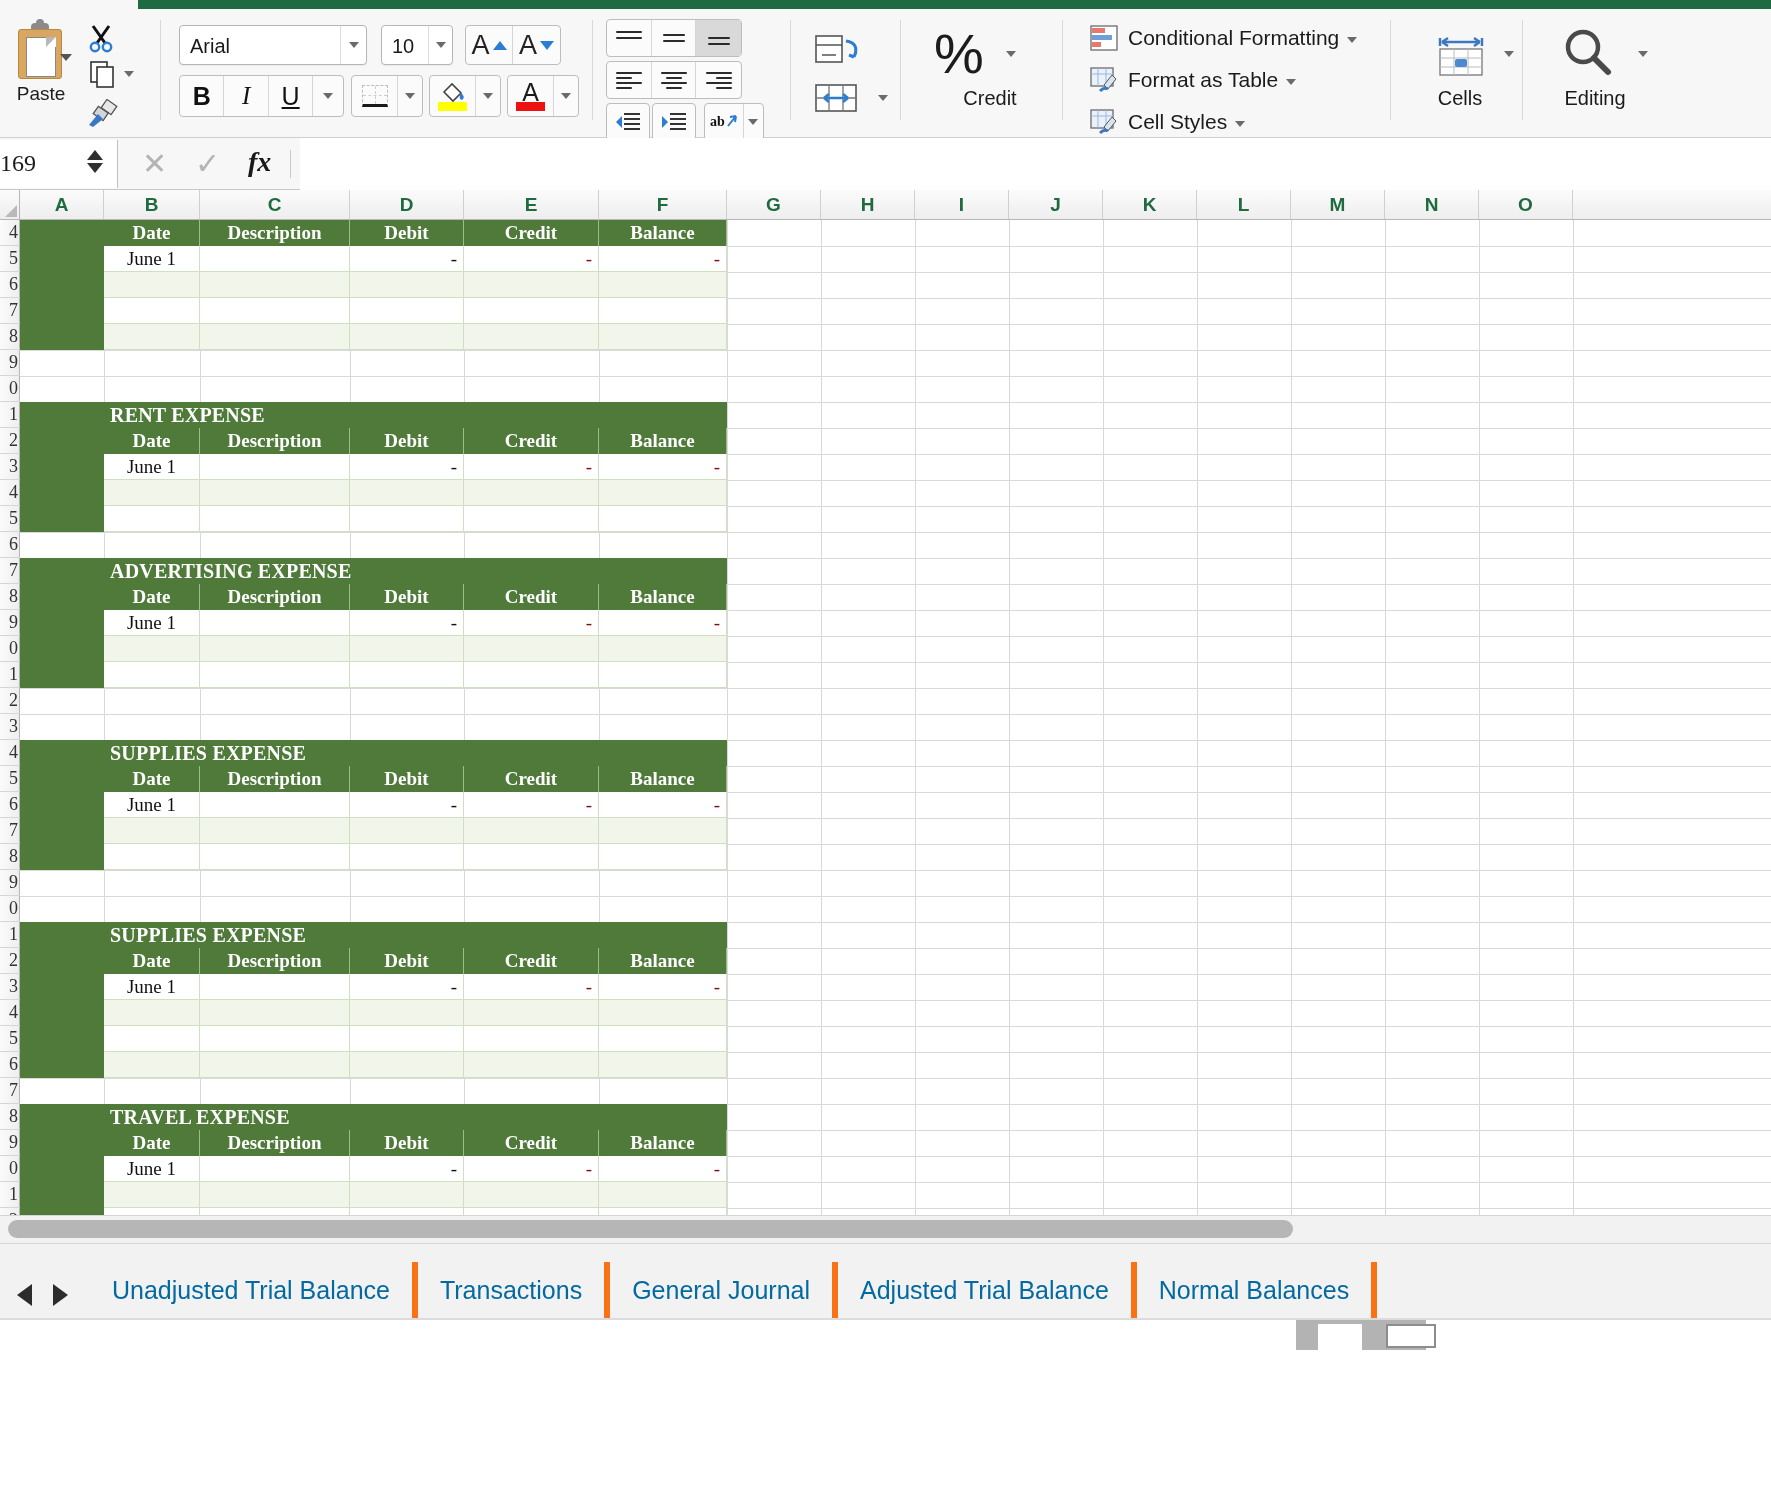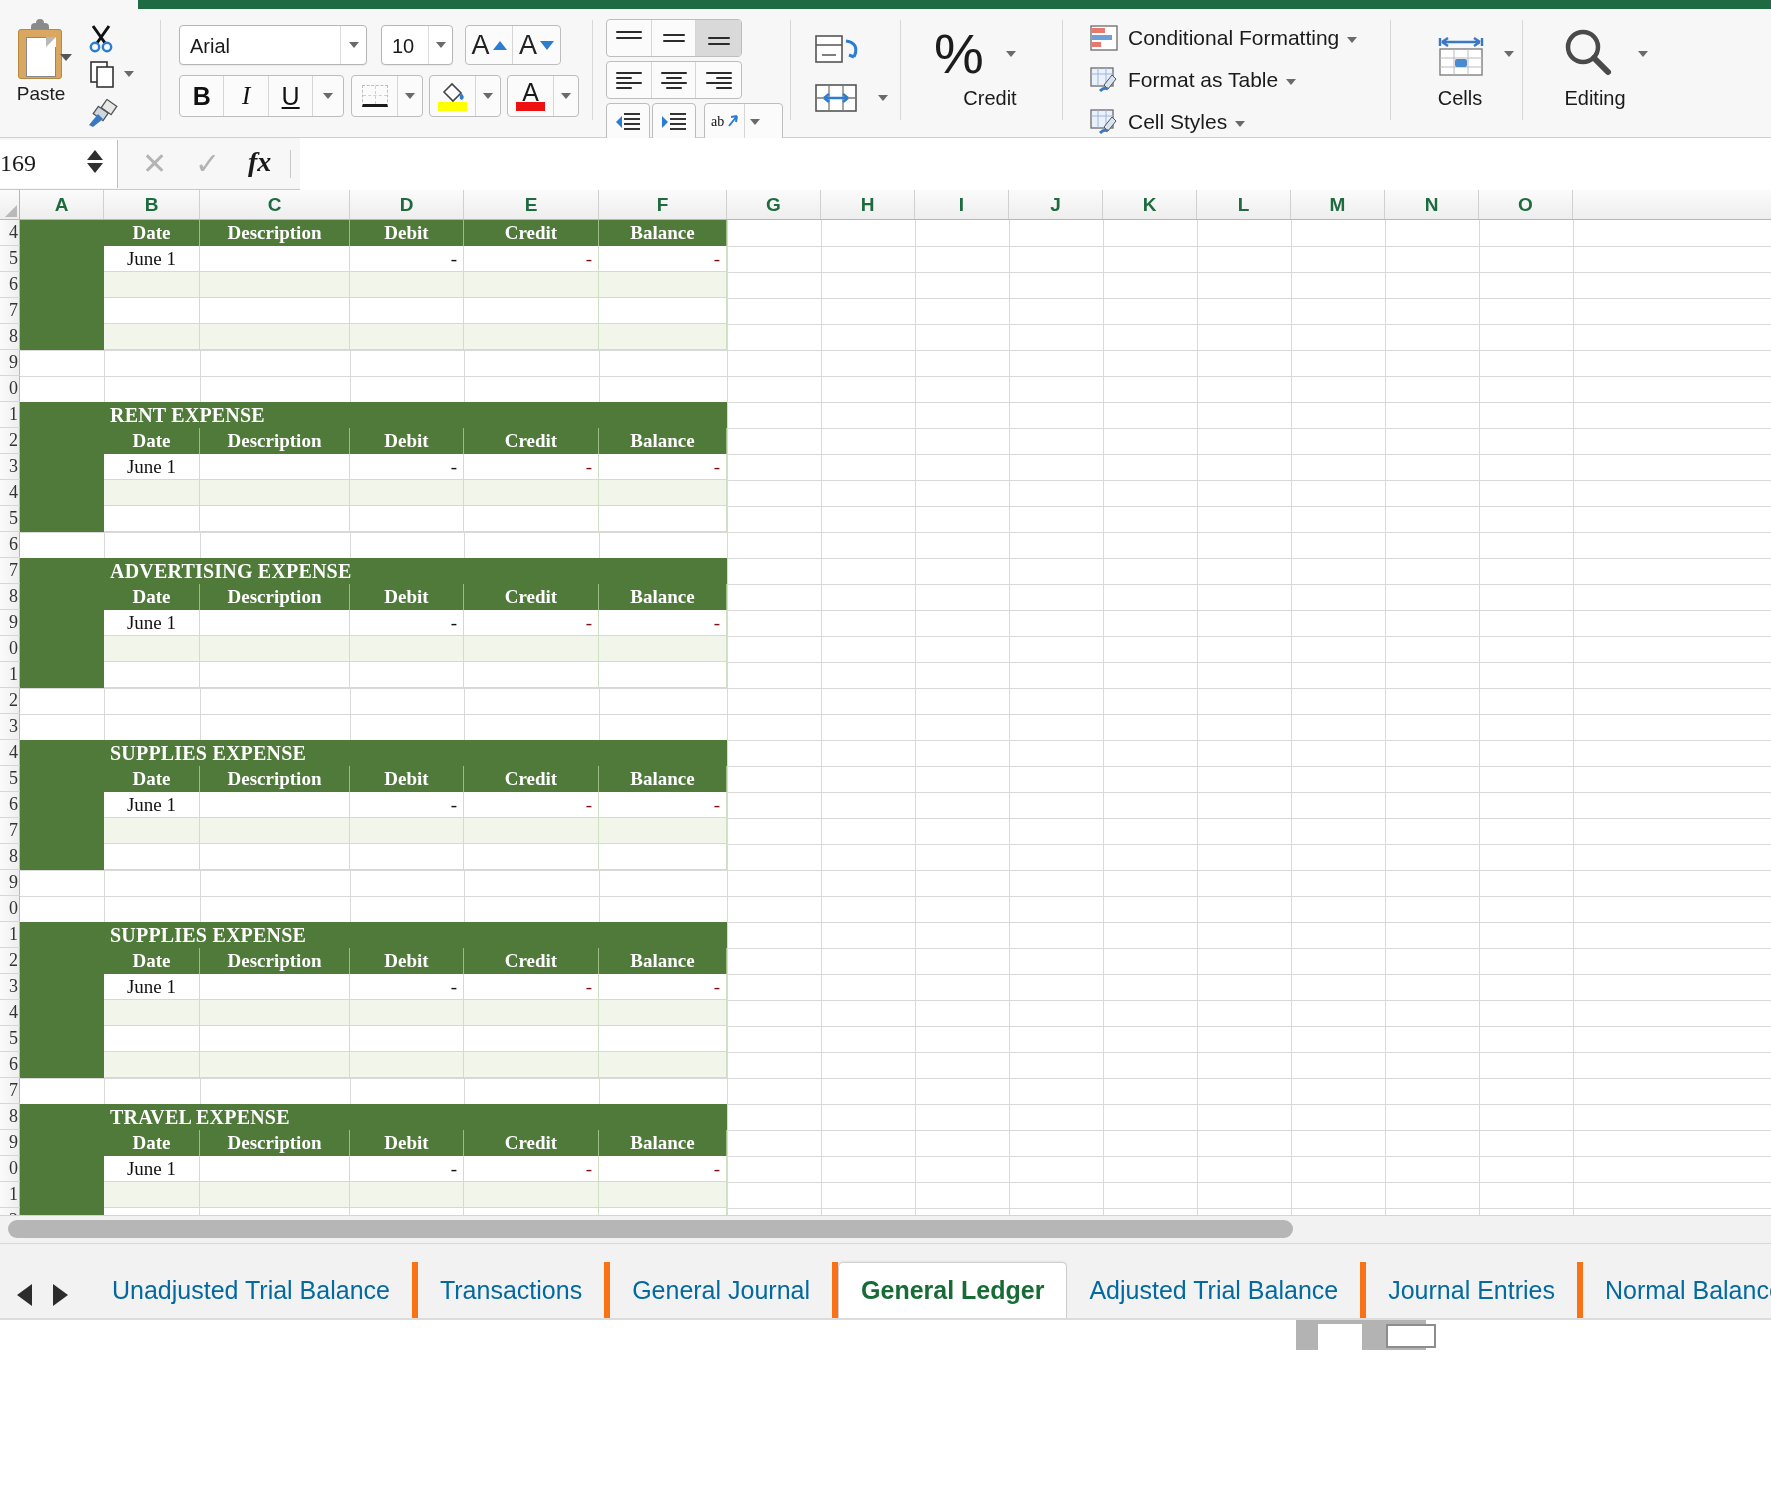--- a/index.html
+++ b/index.html
@@ -156,21 +156,21 @@
   .a-red { font-size: 25px; color: #1a1a1a; position: relative; top:-4px;}
 
   
   #grp-align { left: 600px; width: 180px; }
   #align-top { left: 6px; top: 10px; width: 136px; height: 38px; }
   #align-top > div { width: 45px; }
   #align-mid { left: 6px; top: 52px; width: 136px; height: 38px; }
   #align-mid > div { width: 45px; }
   #indent-strip { left: 6px; top: 94px; width: 92px; height: 38px; border: none; background: none; }
   #indent-strip > div { width: 46px; border: 1px solid #bdbdbd; border-radius: 4px; background:#fbfbfb; margin-right: 2px;}
-  #wrap-strip { left: 104px; top: 94px; width: 79px; height: 38px; }
+  #wrap-strip { left: 104px; top: 94px; width: 60px; height: 38px; font-weight: bold; }
   #wrap-strip > div:nth-child(1){width:40px;}
   #wrap-strip > div:nth-child(2){width:20px;}
   .lines-ico { width: 26px; height: 18px; position: relative; }
   .lines-ico span {
     position: absolute; left: 0; height: 2px; background: #2b2b2b; border-radius: 1px;
   }
 
   
   #grp-merge { left: 800px; width: 110px; }
   #merge-a { position: absolute; left: 14px; top: 22px; width: 54px; height: 40px; }
@@ -963,23 +963,21 @@
         <div class="tri-l"></div>
       </div>
     <div class="nav-arrow">
         <div class="tri-r"></div>
       </div>
   </div>
   <div id="tabs">
       <div class="tab">Unadjusted Trial Balance</div>
       <div class="tab">Transactions</div>
       <div class="tab">General Journal</div>
-      <div class="tab active">General Ledger</div>
       <div class="tab">Adjusted Trial Balance</div>
-      <div class="tab">Journal Entries</div>
       <div class="tab">Normal Balances</div>
     </div>
   <div id="tabbar-underline"></div>
   <div id="tabbar-bottom"></div>
   <div id="status-blob"></div>
   <div id="status-blob2"></div>
   <div id="status-blob3"></div>
 </div>
 
 </body></html>

